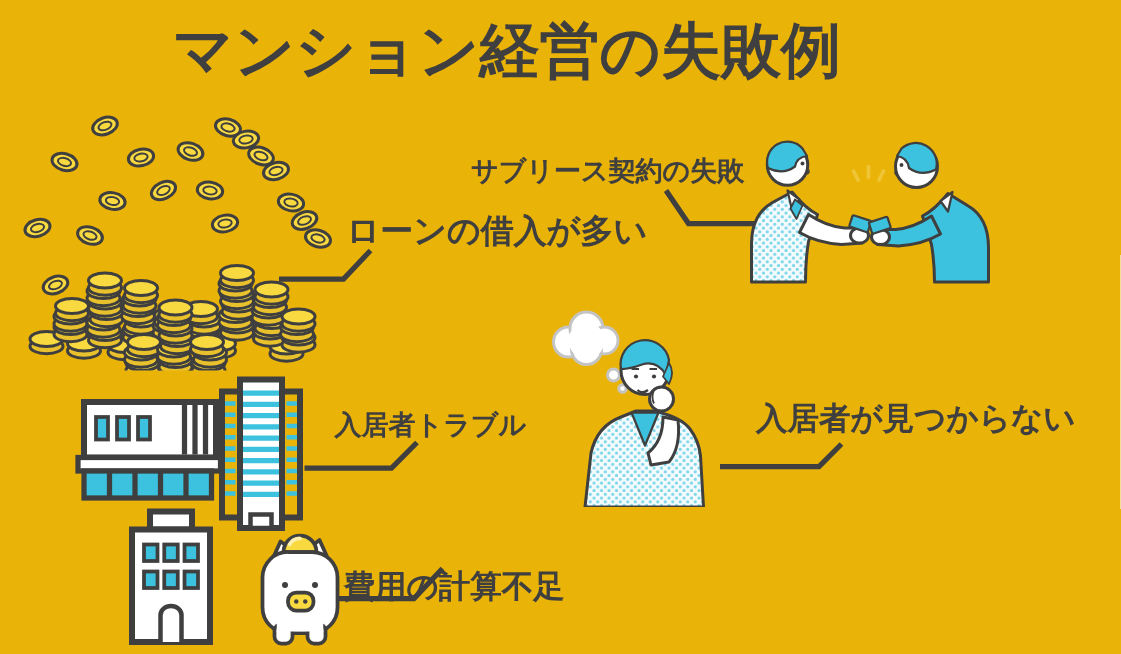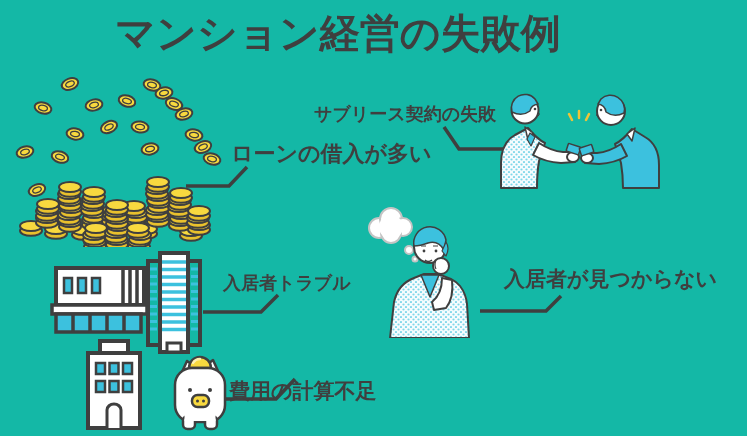--- a/index.html
+++ b/index.html
@@ -1,17 +1,17 @@
 <!DOCTYPE html>
 <html><head>
 <meta charset="utf-8">
 <style>
   html,body{margin:0;padding:0;background:#fff;}
   .stage{
-    position:relative;width:747px;height:436px;background:#14b8a6;overflow:hidden;
+    position:relative;width:747px;height:436px;background:#eab308;overflow:hidden;
     font-family:"Liberation Sans","DejaVu Sans",sans-serif;color:#3f3f3f;
   }
   .title{
     position:absolute;left:115px;top:6px;font-size:40px;font-weight:bold;
     letter-spacing:0px;color:#3f3f3f;white-space:nowrap;
   }
   .callout-label{
     position:absolute;font-weight:bold;color:#3f3f3f;white-space:nowrap;
   }
   .label-loan{left:231px;top:139px;font-size:22px;}

